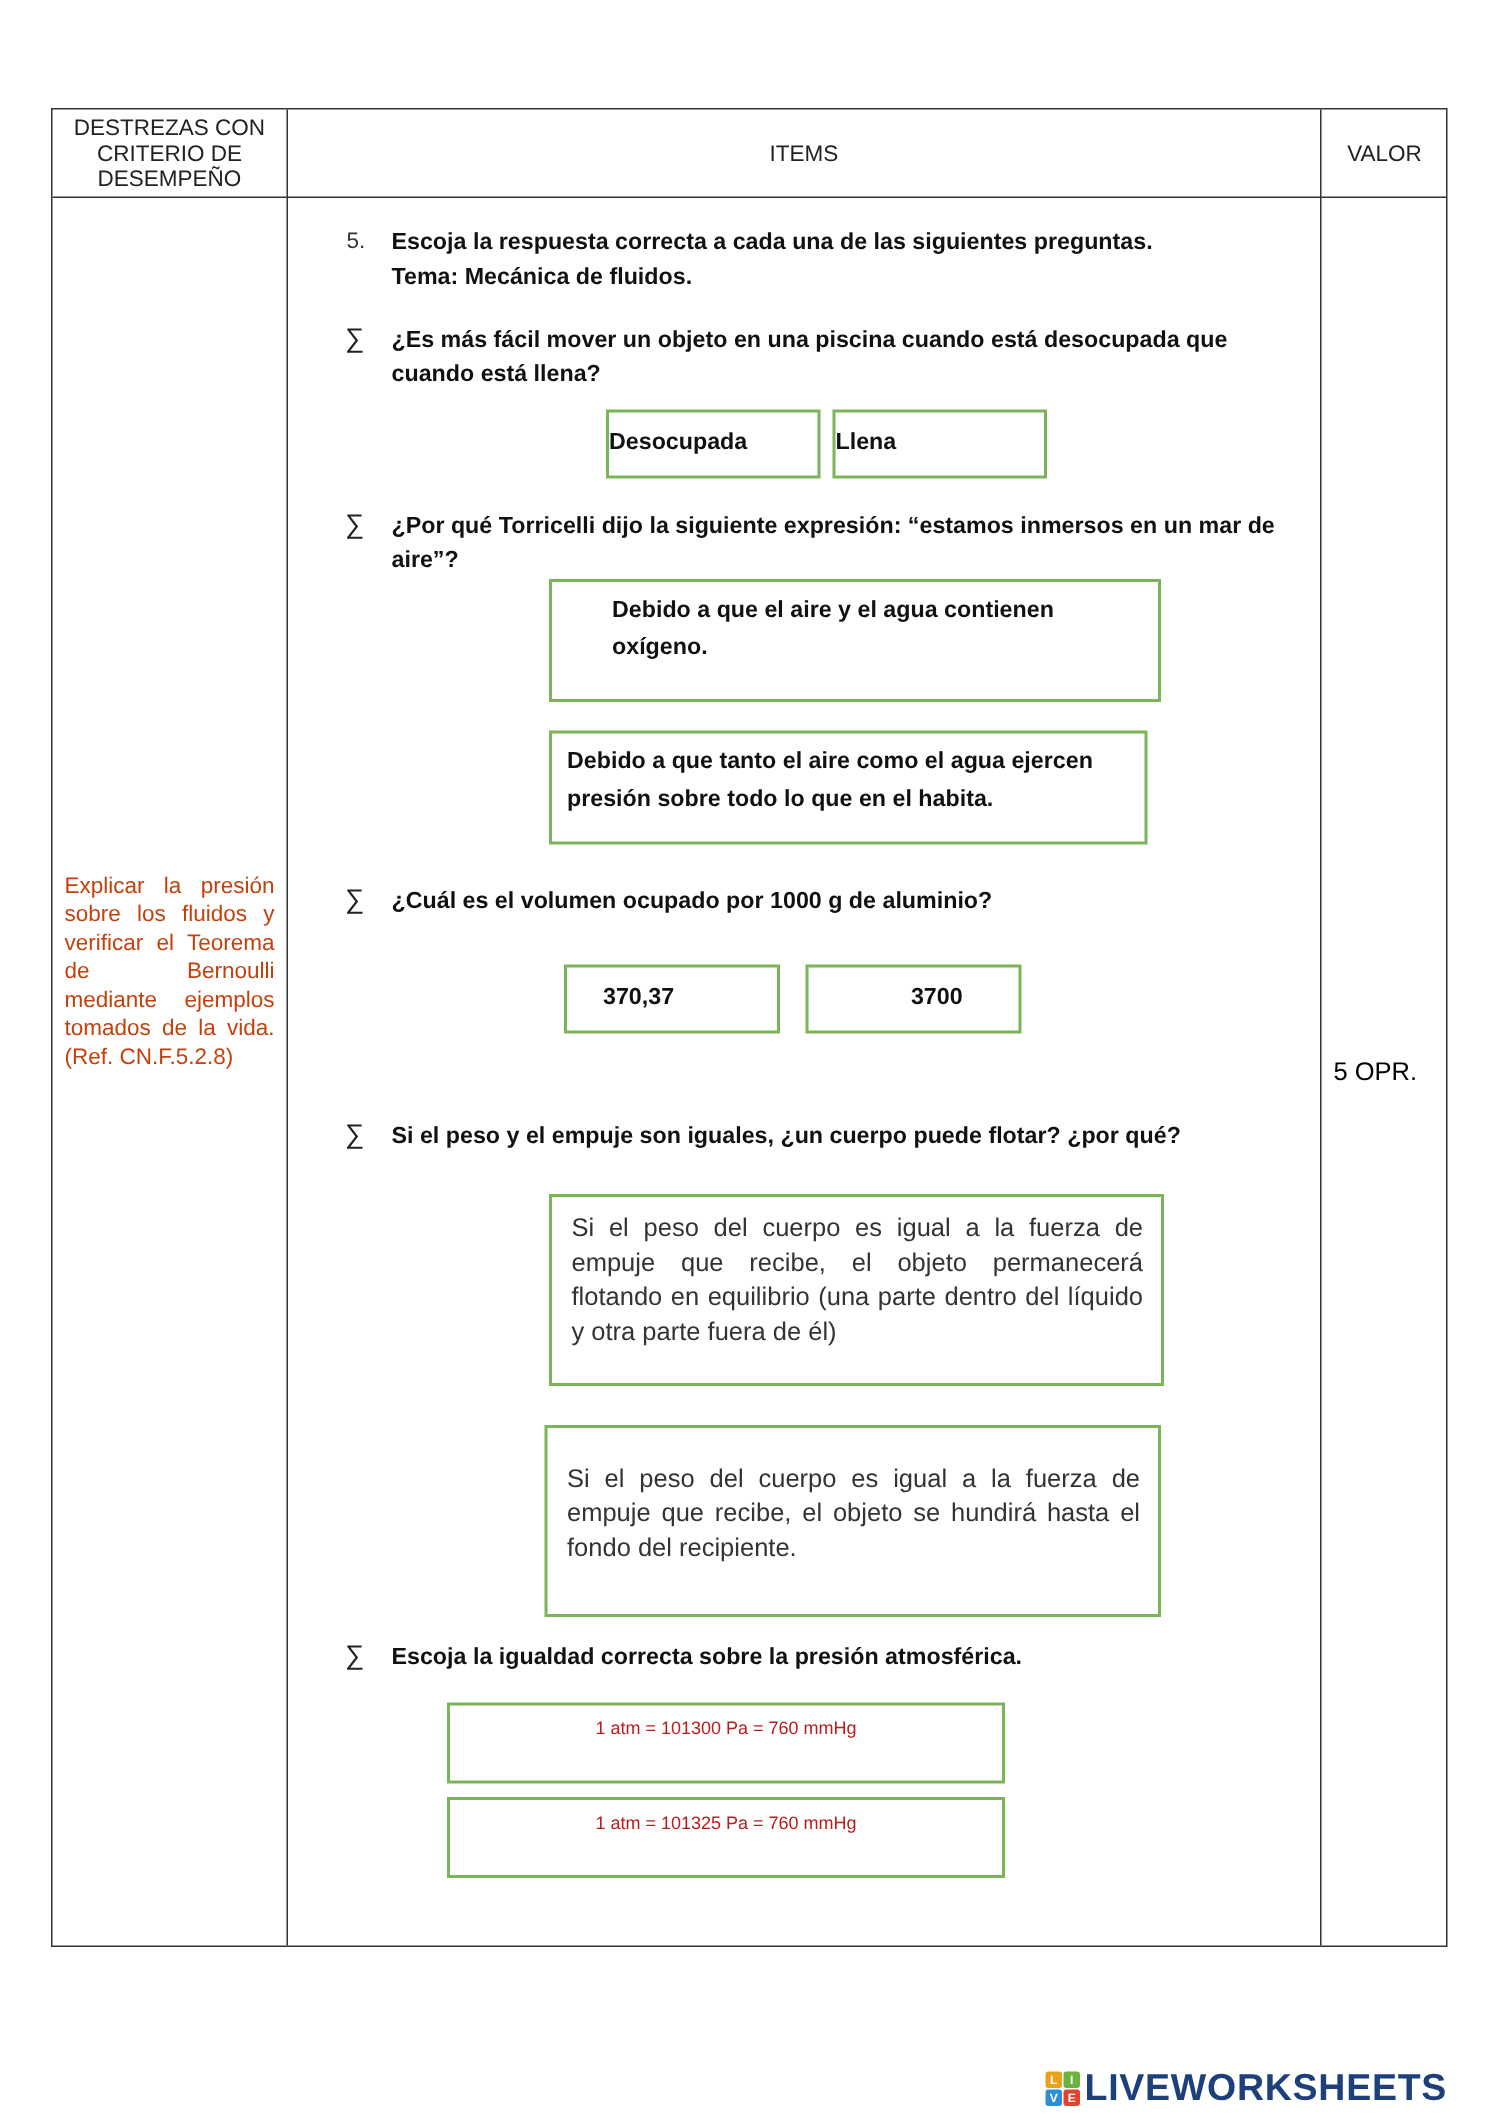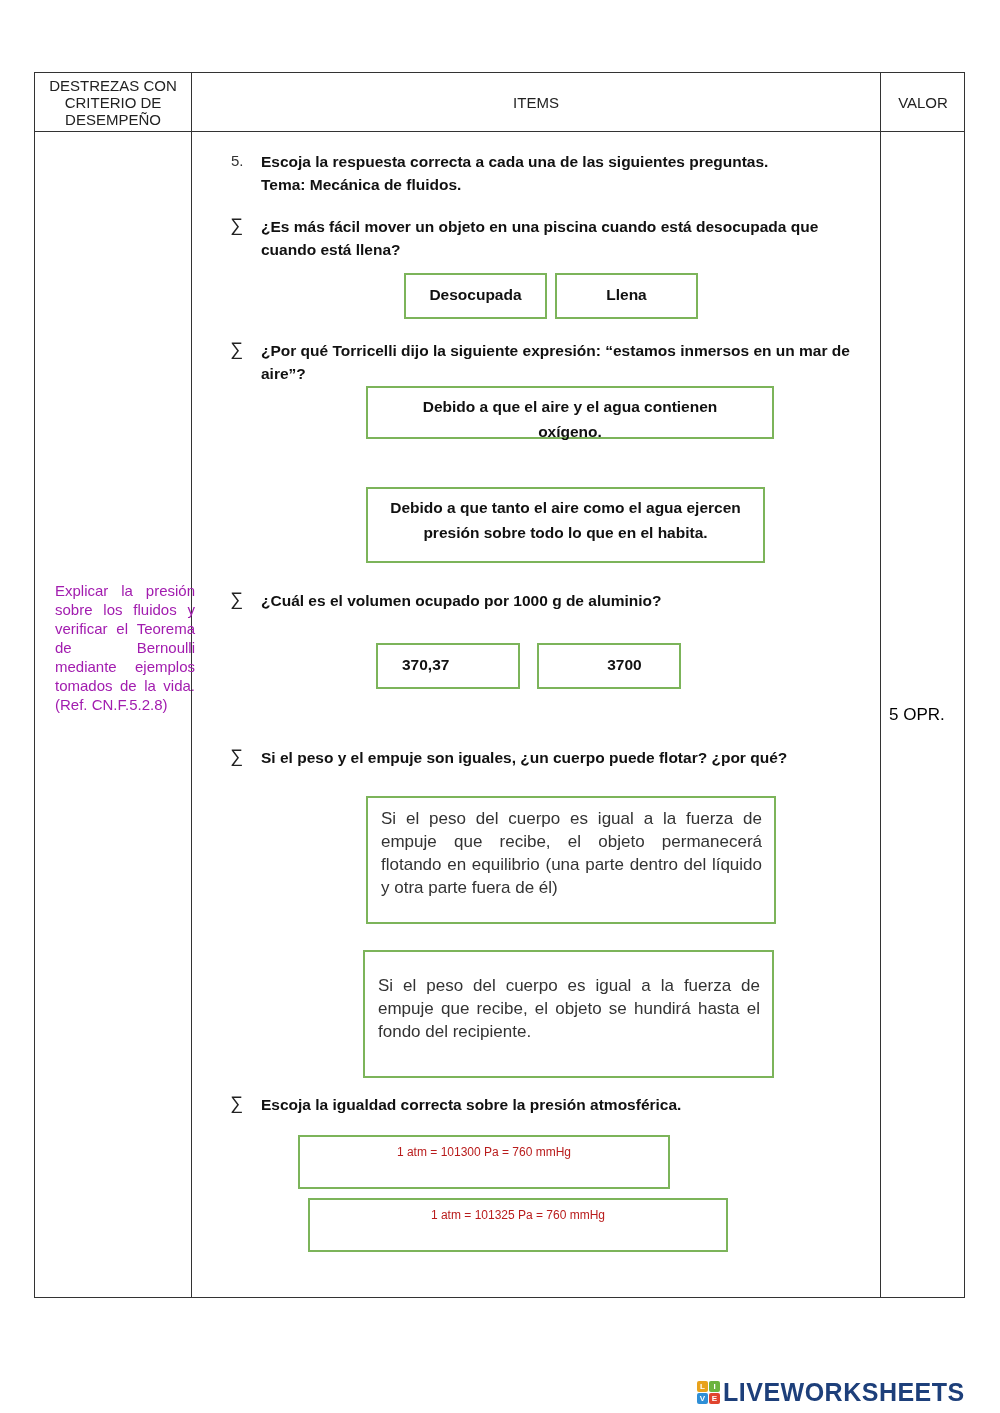--- a/index.html
+++ b/index.html
@@ -1,27 +1,27 @@
 <!DOCTYPE html>
 <html><head>
 <meta charset="utf-8">
 <style>
   html, body { margin:0; padding:0; background:#ffffff; }
   body { width:1000px; height:1413px; position:relative; overflow:hidden; font-family:"Liberation Sans", sans-serif; color:#000; }
   .sheet { position:absolute; left:34px; top:72px; width:931px; height:1226px; border:1px solid #333; box-sizing:border-box; }
   .vline { position:absolute; top:0; bottom:0; width:1px; background:#333; }
   .hline { position:absolute; left:0; right:0; height:1px; background:#333; }
   .hdr { position:absolute; top:0; height:58px; display:flex; align-items:center; justify-content:center; text-align:center; font-size:15px; line-height:17px; color:#222; }
-  .skill { position:absolute; left:8px; top:508px; width:140px; font-size:15px; line-height:19px; text-align:justify; color:#a21caf;margin-left:12px; }
+  .skill { position:absolute; left:8px; top:508px; width:140px; font-size:15px; line-height:19px; text-align:justify; color:#c2410c; }
   .valor { position:absolute; left:854px; top:632px; font-size:17px; color:#000000; }
   .ib { font-family:"Liberation Sans", sans-serif; font-weight:bold; font-size:15.5px; line-height:23px; position:absolute; color:#111; }
   .num { position:absolute; font-size:15px; color:#333; }
   .sigma { position:absolute; font-size:18px; color:#222; }
   .box { position:absolute; border:2px solid #7cb45a; box-sizing:border-box; background:#fff; cursor:pointer; }
-  .box.bold { font-weight:bold; font-size:15.5px; text-align:center; line-height:25px; color:#111; }
+  .box.bold { font-weight:bold; font-size:15.5px; text-align:left; line-height:25px; color:#111; }
   .box.plain { font-size:17px; line-height:23px; color:#333; text-align:justify; }
   .box.eq { font-size:12px; color:#b91c1c; text-align:center; }
   .logo { position:absolute; left:697px; top:1378px; display:flex; align-items:center; }
   .tiles { display:grid; grid-template-columns:11px 11px; grid-template-rows:11px 11px; gap:1px; margin-right:3px; }
   .tile { font-size:8px; font-weight:bold; color:#fff; display:flex; align-items:center; justify-content:center; border-radius:2px; }
   .logotext { font-family:"Liberation Sans", sans-serif; font-weight:bold; font-size:25px; color:#1d3f7a; letter-spacing:0.5px; }
 </style>
 </head>
 <body>
 
@@ -42,37 +42,37 @@
 <div class="ib" style="left:261px;top:150px;width:610px">Escoja la respuesta correcta a cada una de las siguientes preguntas.</div>
 <div class="ib" style="left:261px;top:173px;width:610px">Tema: Mecánica de fluidos.</div>
 
 <div class="sigma" style="left:230px;top:215px">∑</div>
 <div class="ib" style="left:261px;top:215px;width:600px">¿Es más fácil mover un objeto en una piscina cuando está desocupada que cuando está llena?</div>
 <div class="box bold" style="left:404px;top:273px;width:143px;height:46px;padding-top:7px">Desocupada</div>
 <div class="box bold" style="left:555px;top:273px;width:143px;height:46px;padding-top:7px">Llena</div>
 
 <div class="sigma" style="left:230px;top:339px">∑</div>
 <div class="ib" style="left:261px;top:339px;width:615px">¿Por qué Torricelli dijo la siguiente expresión: “estamos inmersos en un mar de aire”?</div>
-<div class="box bold" style="left:366px;top:386px;width:408px;height:53px;padding:6px 40px 0">Debido a que el aire y el agua  contienen oxígeno.</div>
+<div class="box bold" style="left:366px;top:386px;width:408px;height:82px;padding:6px 40px 0">Debido a que el aire y el agua  contienen oxígeno.</div>
 <div class="box bold" style="left:366px;top:487px;width:399px;height:76px;padding:6px 10px 0">Debido a que tanto el aire como el agua ejercen presión sobre todo lo que en el habita.</div>
 
 <div class="sigma" style="left:230px;top:589px">∑</div>
 <div class="ib" style="left:261px;top:589px;width:600px">¿Cuál es el volumen ocupado por 1000 g de aluminio?</div>
 <div class="box bold" style="left:376px;top:643px;width:144px;height:46px;padding:7px 0 0 24px;text-align:left">370,37</div>
 <div class="box bold" style="left:537px;top:643px;width:144px;height:46px;padding:7px 0 0 31px;text-align:center">3700</div>
 
 <div class="sigma" style="left:230px;top:746px">∑</div>
 <div class="ib" style="left:261px;top:746px;width:600px">Si el peso y el empuje son iguales, ¿un cuerpo puede flotar? ¿por qué?</div>
 <div class="box plain" style="left:366px;top:796px;width:410px;height:128px;padding:9px 12px 0 13px">Si el peso del cuerpo es igual a la fuerza de empuje que recibe, el objeto permanecerá flotando en equilibrio (una parte dentro del líquido y otra parte fuera de él)</div>
 <div class="box plain" style="left:363px;top:950px;width:411px;height:128px;padding:22px 12px 0 13px">Si el peso del cuerpo es igual a la fuerza de empuje que recibe, el objeto se hundirá hasta el fondo del recipiente.</div>
 
 <div class="sigma" style="left:230px;top:1093px">∑</div>
 <div class="ib" style="left:261px;top:1093px;width:600px">Escoja la igualdad correcta sobre la presión atmosférica.</div>
 <div class="box eq" style="left:298px;top:1135px;width:372px;height:54px;padding-top:8px">1 atm = 101300 Pa = 760 mmHg</div>
-<div class="box eq" style="left:308px;top:1198px;width:420px;height:54px;padding-top:8px">1 atm = 101325 Pa = 760 mmHg</div>
+<div class="box eq" style="left:298px;top:1198px;width:372px;height:54px;padding-top:8px">1 atm = 101325 Pa = 760 mmHg</div>
 
 <div class="logo">
   <div class="tiles">
     <div class="tile" style="background:#e8a21c">L</div>
     <div class="tile" style="background:#6bb33e">I</div>
     <div class="tile" style="background:#2f8fd6">V</div>
     <div class="tile" style="background:#e0442e">E</div>
   </div>
   <span class="logotext">LIVEWORKSHEETS</span>
 </div>

